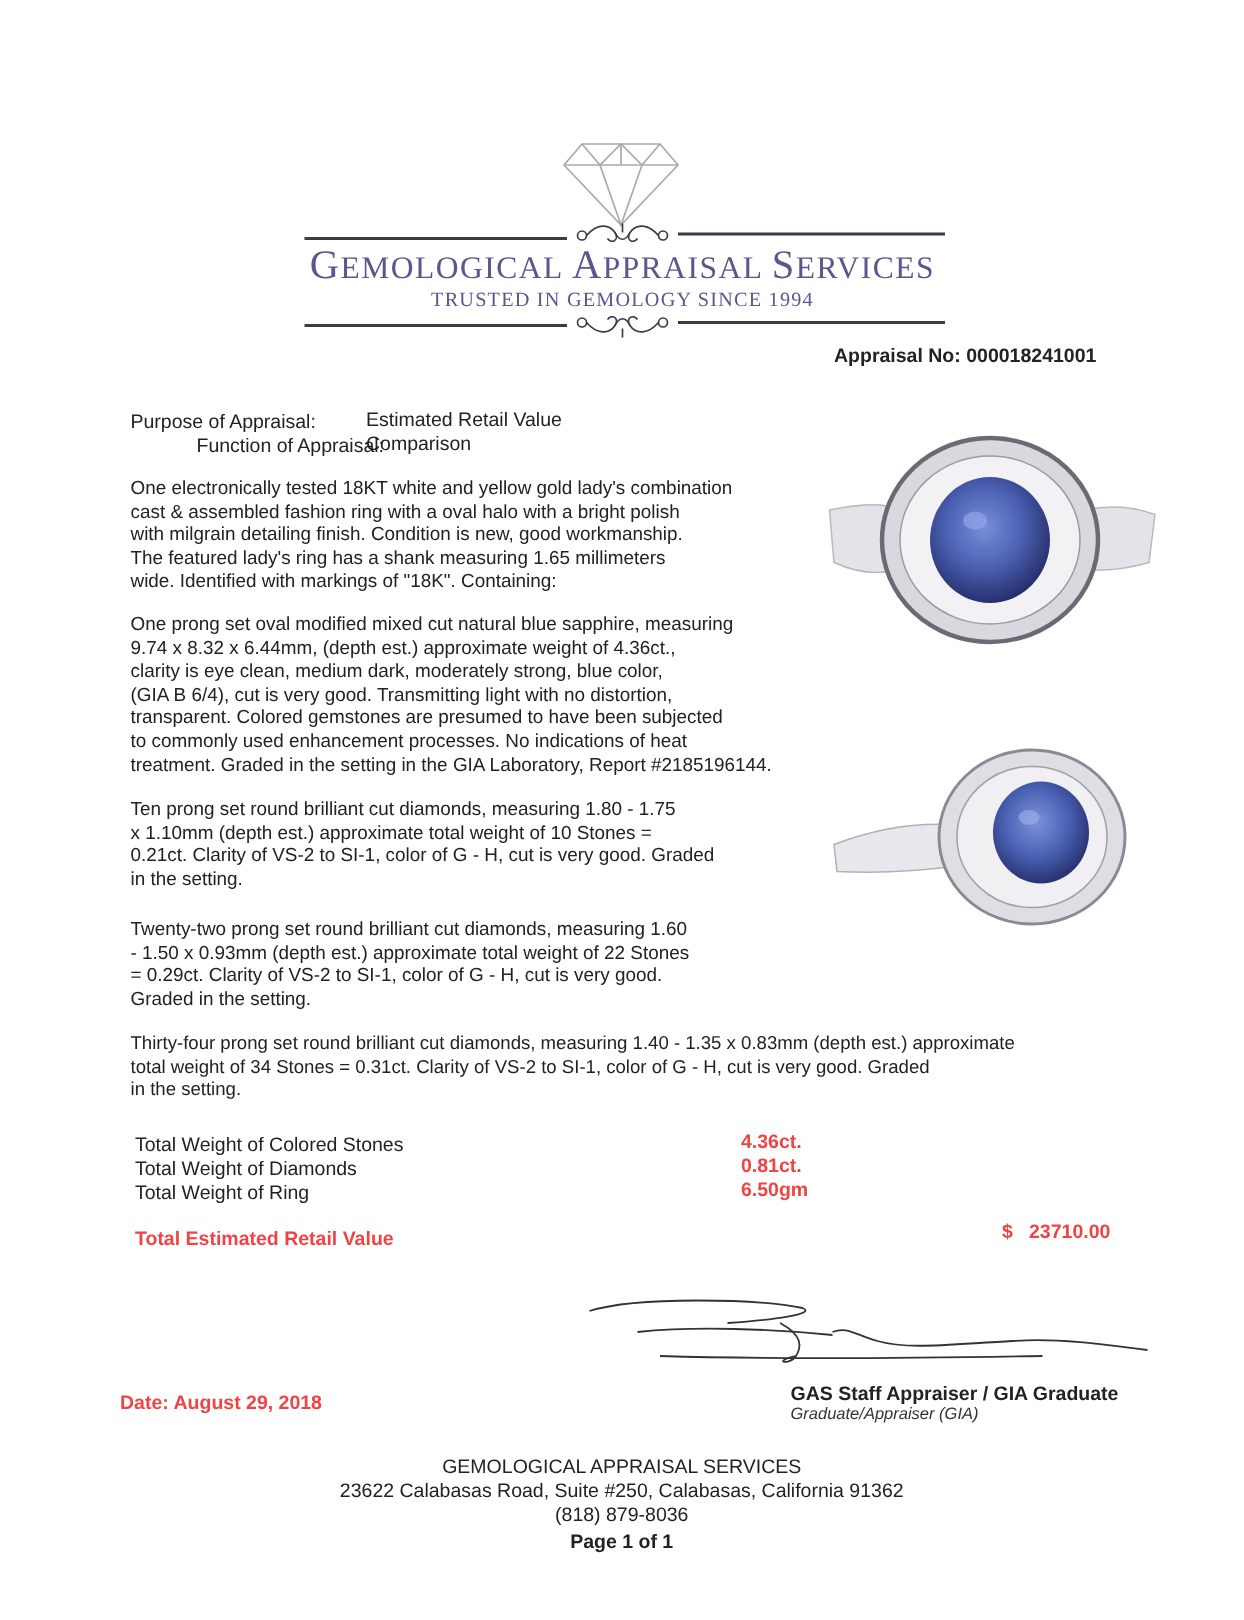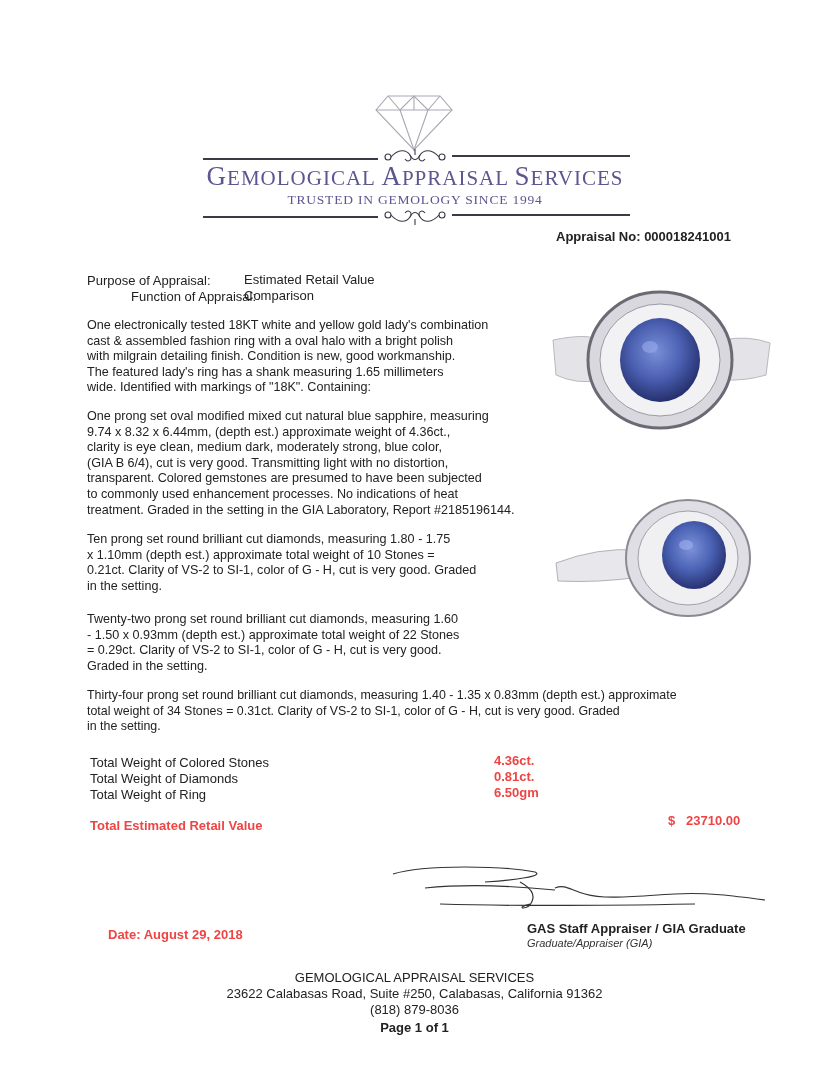--- a/index.html
+++ b/index.html
@@ -181,21 +181,21 @@
       <path d="M40,28 C80,24 130,26 170,30"></path>
       <path d="M135,22 C150,30 150,38 145,45 C140,50 130,48 145,44"></path>
       <path d="M170,28 C180,24 185,30 200,34 C220,40 250,36 290,34 C320,32 350,36 380,40"></path>
       <path d="M55,44 C120,46 200,46 310,44"></path>
     </g>
   </svg>
 </div>
 <div class="abs sig-title" style="left:527px; top:921px;">GAS Staff Appraiser / GIA Graduate</div>
 <div class="abs sig-sub" style="left:527px; top:937px;">Graduate/Appraiser (GIA)</div>
 
-<div class="abs totals-value" style="left:108px; top:927px;">
+<div class="abs totals-value" style="left:80px; top:927px;">
   <span>Date:</span>
   <span>August 29, 2018</span>
 </div>
 
 <div class="abs footer-line" style="top:970px;">GEMOLOGICAL APPRAISAL SERVICES</div>
 <div class="abs footer-line" style="top:986px;">23622 Calabasas Road, Suite #250, Calabasas, California 91362</div>
 <div class="abs footer-line" style="top:1002px;">(818) 879-8036</div>
 <div class="abs footer-line footer-bold" style="top:1020px;">Page 1 of 1</div>
 
 </body></html>

